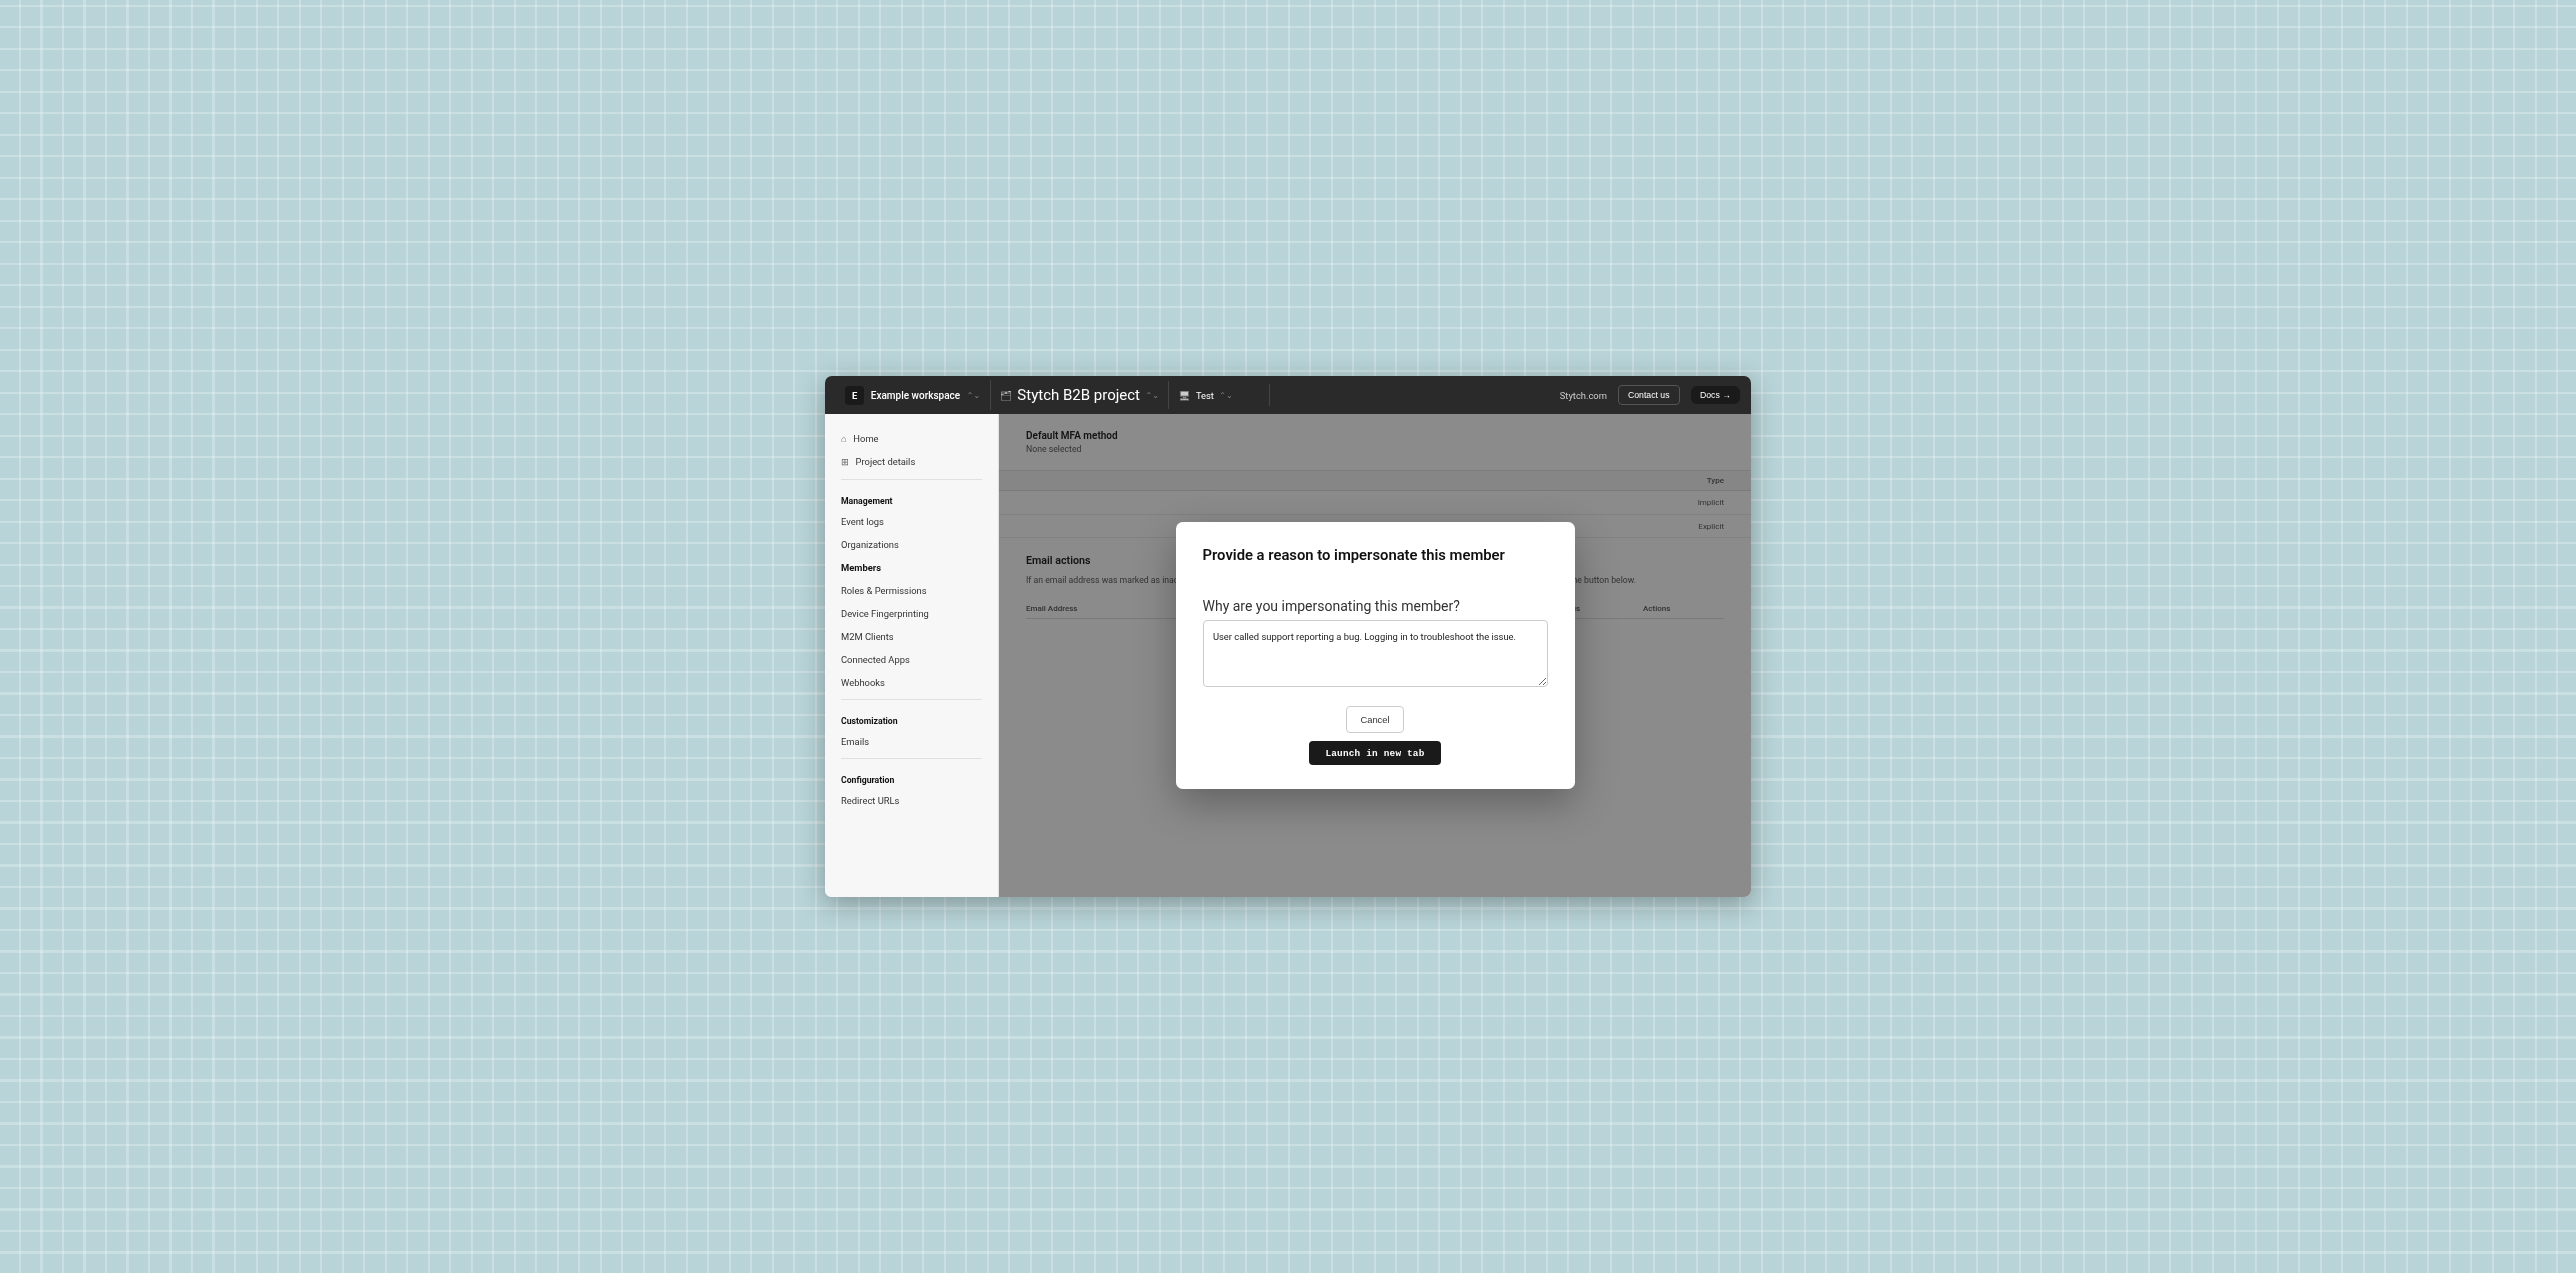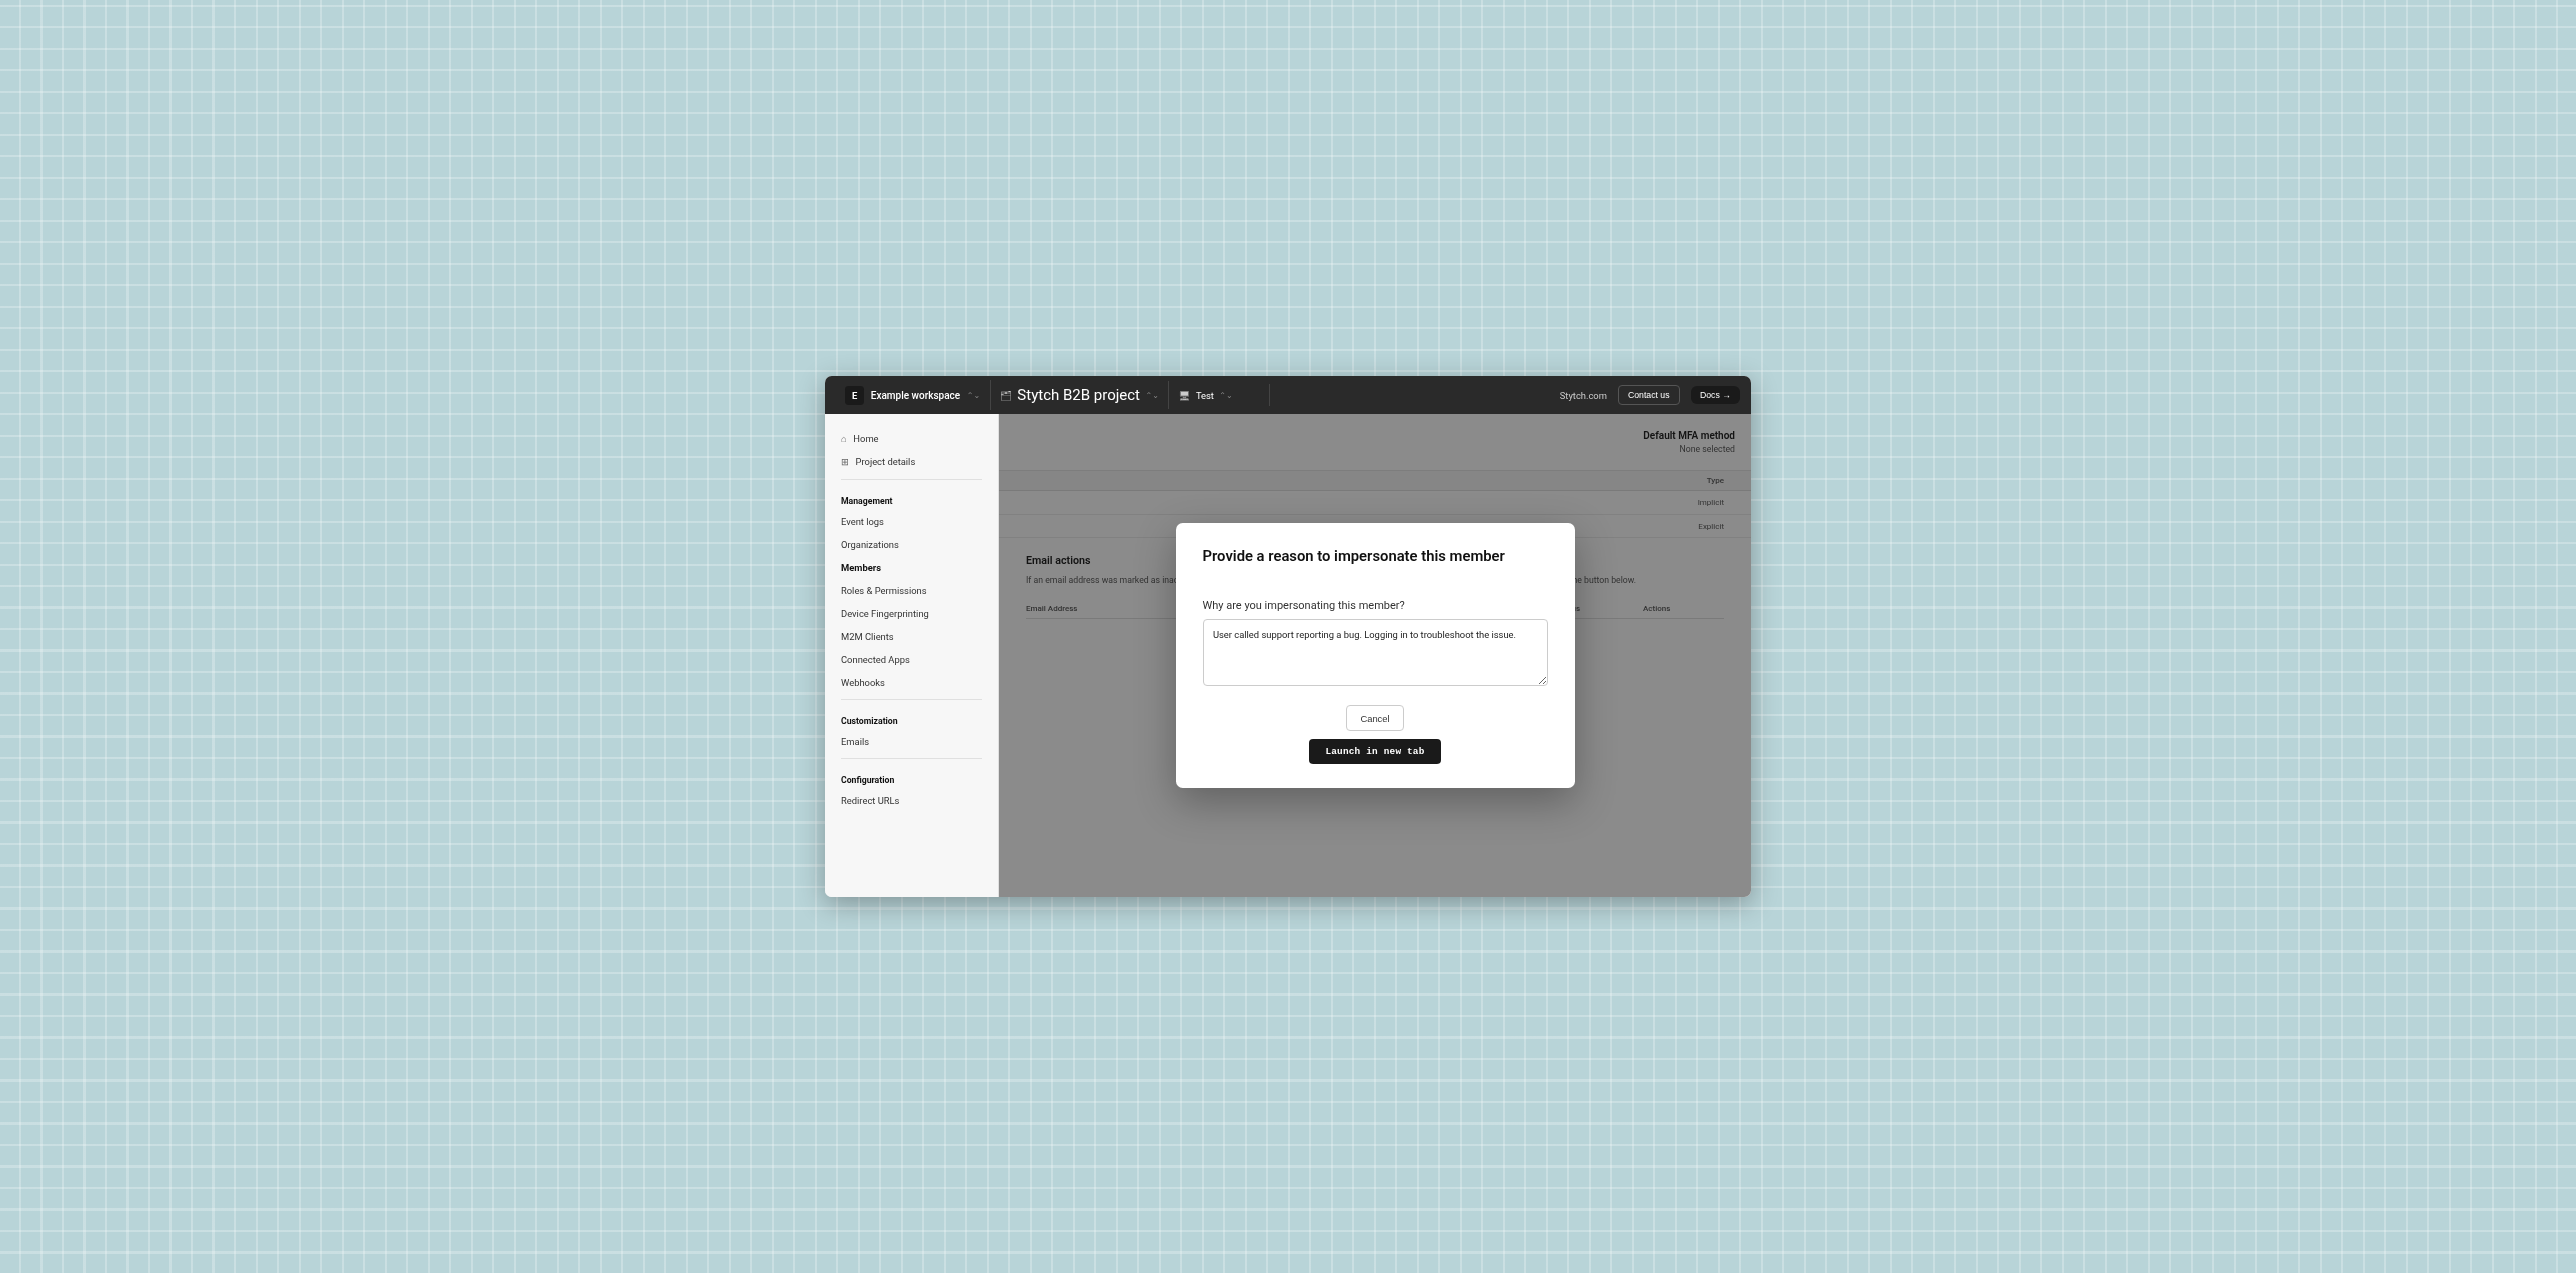--- a/index.html
+++ b/index.html
@@ -203,23 +203,22 @@
     .content-area {
       flex: 1;
       background: #e8e8e8;
       overflow-y: auto;
       position: relative;
     }
 
     
     .content-section {
       background: #e8e8e8;
-      padding: 16px 16px;
+      padding: 16px 27px;
       border-bottom: 0.7px solid #d0d0d0;
-      text-align: right;
     }
 
     .content-section h3 {
       font-size: 10px;
       font-weight: 600;
       color: #222;
       margin-bottom: 2.7px;
     }
 
     .content-section p {
@@ -318,21 +317,21 @@
     }
 
     .modal-title {
       font-size: 14.8px;
       font-weight: 600;
       color: #111;
       margin-bottom: 16px;
     }
 
     .modal-label {
-      font-size: 11px;
+      font-size: 14px;
       color: #333;
       margin-bottom: 6.7px;
       margin-top: 34px;
     }
 
     .modal-textarea {
       width: 100%;
       height: 67px;
       border: 0.7px solid #ccc;
       border-radius: 4px;

